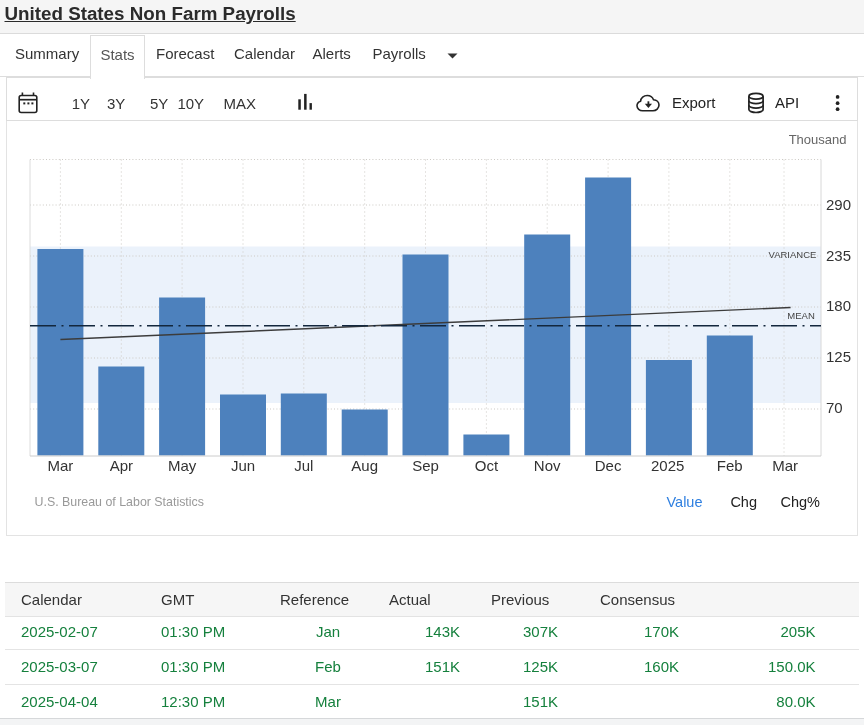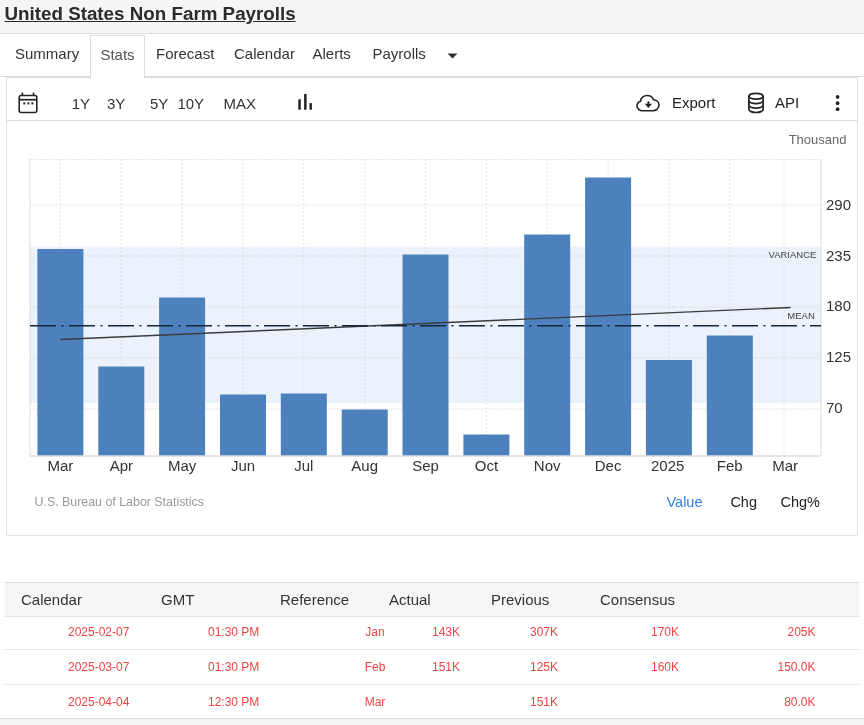--- a/index.html
+++ b/index.html
@@ -17,21 +17,21 @@
   #toolbar { left:6px; top:77px; width:852px; height:44px; border:1px solid #ddd; background:#fff; }
   .rng { position:absolute; top:0; height:44px; line-height:51px; font-size:15px; color:#333; }
   #cmp { position:absolute; left:336.5px; top:7.7px; width:268px; height:28px; border:1px solid #d9d5ca; line-height:26px; font-size:14.5px; color:#8a8a8a; padding-left:12px; }
   .tbtxt { position:absolute; top:0; height:44px; line-height:50px; font-size:15px; color:#222; }
 
   #chartbox { left:6px; top:121px; width:852px; height:415px; border:1px solid #e3e3e3; border-top:none; background:#fff; }
 
   #tablewrap { left:5px; top:581.5px; width:854px; height:137px; }
   #thead { position:absolute; left:0; top:0; width:854px; height:35px; background:#f6f6f6; border-top:1px solid #dcdcdc; border-bottom:1px solid #e3e3e3; }
   .tr { position:absolute; left:0; width:854px; background:#fff; }
-  .td { position:absolute; font-size:12px; color:#ef4444; white-space:nowrap; line-height:inherit;margin-left:47px; }
+  .td { position:absolute; font-size:15px; color:#15803d; white-space:nowrap; line-height:inherit; }
   .th { position:absolute; font-size:15px; color:#333; line-height:33px; white-space:nowrap; }
   #bottomstrip { left:0; top:718.4px; width:864px; height:6.6px; background:#f3f4f5; border-top:1.4px solid #d6d8da; }
 </style>
 </head>
 <body>
 <div id="page">
   <div class="abs" id="titlebar">
       <h1>United States Non Farm Payrolls</h1>
     </div>
 

